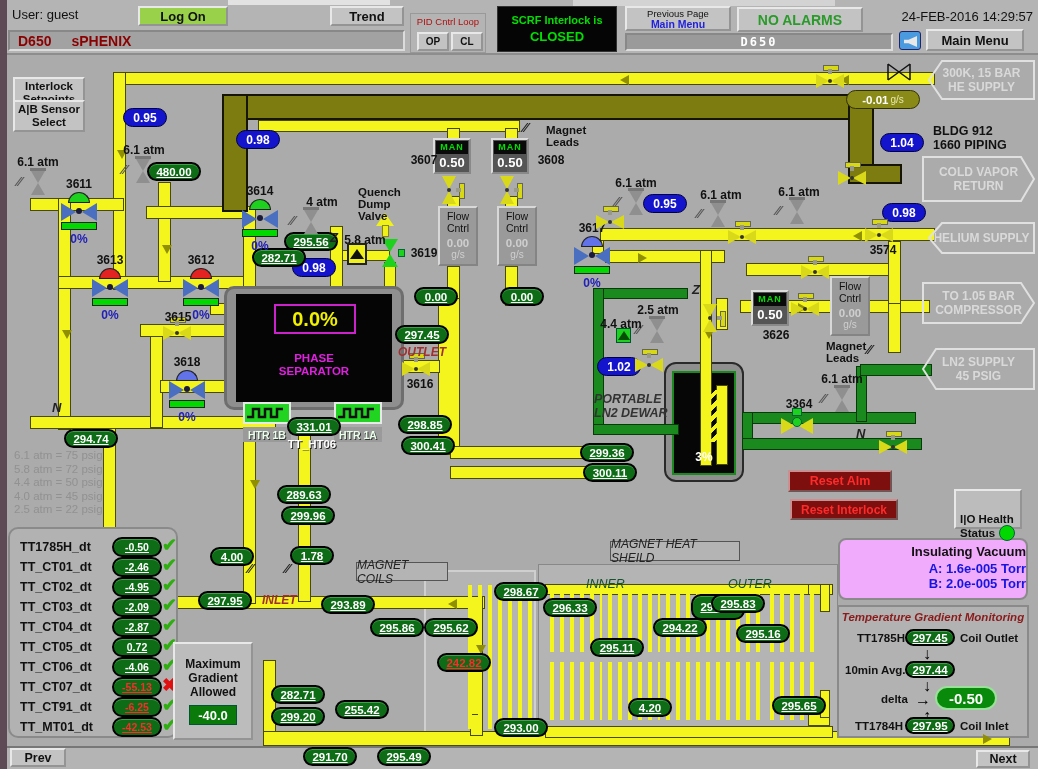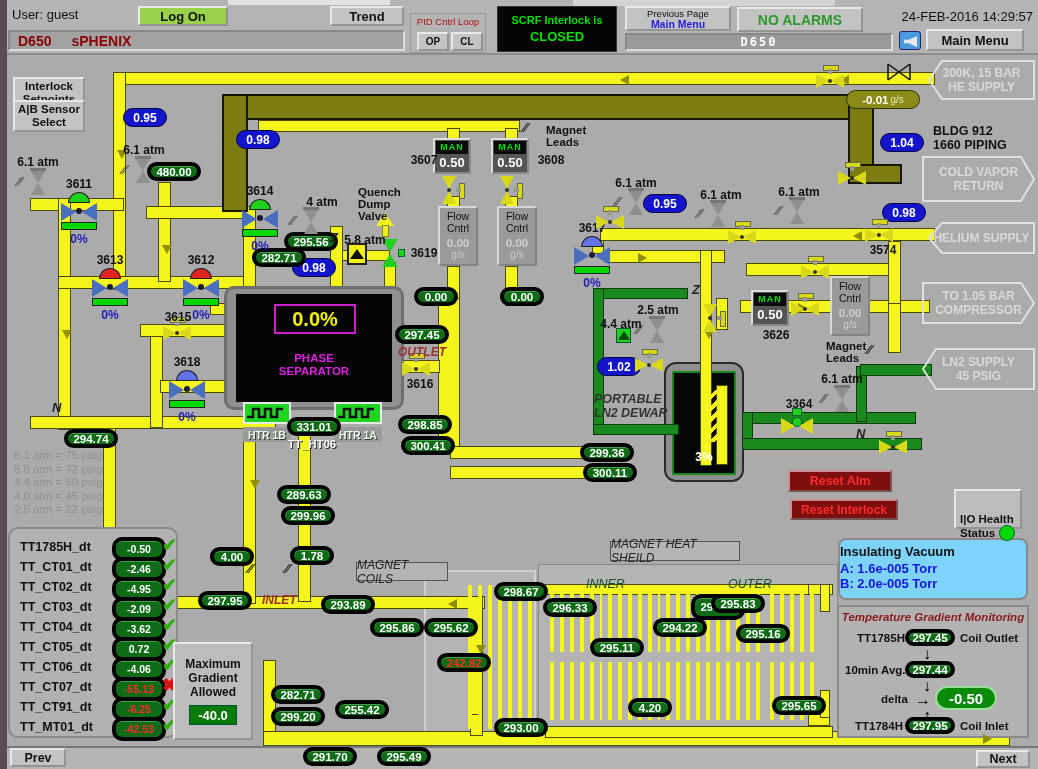--- a/index.html
+++ b/index.html
@@ -3,23 +3,23 @@
 <meta charset="utf-8">
 <style>
   html,body{margin:0;padding:0;background:#888;}
   #stage{position:relative;width:1038px;height:769px;background:#ababab;overflow:hidden;
          font-family:"Liberation Sans",sans-serif;}
   .abs{position:absolute;box-sizing:border-box;}
   .z0{z-index:0}.z1{z-index:1}.z2{z-index:2}.z3{z-index:3}.z4{z-index:4}.z5{z-index:5}.z6{z-index:6}
   .py{background:#f5f51e;border:1px solid #4a4a00;}
   .po{background:#7c7c10;border:2px solid #151500;}
   .pg{background:#1a8a1e;border:1px solid #0a3a0c;}
-  .toval{background:#0e6b16;border:4px solid #000000;border-radius:10px;color:#fff;
+  .toval{background:#0e6b16;border:2px solid #000000;border-radius:10px;color:#fff;
          font-weight:bold;font-size:11.5px;display:flex;align-items:center;justify-content:center;
-         box-shadow:inset 0 1px 0 #3fa04a;}
+         box-shadow:inset 0 1px 0 #3fa04a;text-decoration:underline;}
   .toval.alarm{color:#ff2a2a;}
   .poval{background:#1414cc;border:1px solid #000044;border-radius:10px;color:#fff;
          font-weight:bold;font-size:12px;display:flex;align-items:center;justify-content:center;}
   .foval{background:#8a8a18;border:1px solid #333300;border-radius:10px;color:#fff;
          font-weight:bold;font-size:11.5px;display:flex;align-items:center;justify-content:center;}
   .foval .unit{color:#e8e8b0;font-weight:normal;font-size:10px;margin-left:2px;}
   .btn{background:#c3c3c3;border:2px outset #e8e8e8;font-weight:bold;color:#111;
        display:flex;align-items:center;justify-content:center;cursor:default;}
   .inset{background:#a2a2a2;border:2px inset #dcdcdc;}
   .lbl{font-size:11.5px;font-weight:bold;color:#111;line-height:12px;white-space:pre-line;}
@@ -123,37 +123,37 @@
       <div>4.4 atm = 50 psig</div>
       <div>4.0 atm = 45 psig</div>
       <div>2.5 atm = 22 psig</div>
     </div>
 
   <div class="abs z2 panel" id="ttpanel" style="left:8px;top:527px;width:170px;height:211px;border-radius:10px;background:#b2b2b2;">
       <div class="abs" style="left: 10px; top: 8px; width: 152px; height: 19px;"><span class="ttname">TT1785H_dt</span><span class="toval" style="position:absolute;left:92px;top:0;width:46px;height:16px;font-size:10.5px;">-0.50</span><span class="check" style="position:absolute;left:142px;top:-3px;">✔</span></div>
       <div class="abs" style="left: 10px; top: 28px; width: 152px; height: 19px;"><span class="ttname">TT_CT01_dt</span><span class="toval" style="position:absolute;left:92px;top:0;width:46px;height:16px;font-size:10.5px;">-2.46</span><span class="check" style="position:absolute;left:142px;top:-3px;">✔</span></div>
       <div class="abs" style="left: 10px; top: 48px; width: 152px; height: 19px;"><span class="ttname">TT_CT02_dt</span><span class="toval" style="position:absolute;left:92px;top:0;width:46px;height:16px;font-size:10.5px;">-4.95</span><span class="check" style="position:absolute;left:142px;top:-3px;">✔</span></div>
       <div class="abs" style="left: 10px; top: 68px; width: 152px; height: 19px;"><span class="ttname">TT_CT03_dt</span><span class="toval" style="position:absolute;left:92px;top:0;width:46px;height:16px;font-size:10.5px;">-2.09</span><span class="check" style="position:absolute;left:142px;top:-3px;">✔</span></div>
-      <div class="abs" style="left: 10px; top: 88px; width: 152px; height: 19px;"><span class="ttname">TT_CT04_dt</span><span class="toval" style="position:absolute;left:92px;top:0;width:46px;height:16px;font-size:10.5px;">-3.62</span><span class="check" style="position:absolute;left:142px;top:-3px;">✔</span></div>
+      <div class="abs" style="left: 10px; top: 88px; width: 152px; height: 19px;"><span class="ttname">TT_CT04_dt</span><span class="toval" style="position:absolute;left:92px;top:0;width:46px;height:16px;font-size:10.5px;">-2.87</span><span class="check" style="position:absolute;left:142px;top:-3px;">✔</span></div>
       <div class="abs" style="left: 10px; top: 108px; width: 152px; height: 19px;"><span class="ttname">TT_CT05_dt</span><span class="toval" style="position:absolute;left:92px;top:0;width:46px;height:16px;font-size:10.5px;">0.72</span><span class="check" style="position:absolute;left:142px;top:-3px;">✔</span></div>
       <div class="abs" style="left: 10px; top: 128px; width: 152px; height: 19px;"><span class="ttname">TT_CT06_dt</span><span class="toval" style="position:absolute;left:92px;top:0;width:46px;height:16px;font-size:10.5px;">-4.06</span><span class="check" style="position:absolute;left:142px;top:-3px;">✔</span></div>
       <div class="abs" style="left: 10px; top: 148px; width: 152px; height: 19px;"><span class="ttname">TT_CT07_dt</span><span class="toval alarm" style="position:absolute;left:92px;top:0;width:46px;height:16px;font-size:10.5px;">-55.13</span><span class="cross" style="position:absolute;left:142px;top:-3px;">✖</span></div>
       <div class="abs" style="left: 10px; top: 168px; width: 152px; height: 19px;"><span class="ttname">TT_CT91_dt</span><span class="toval alarm" style="position:absolute;left:92px;top:0;width:46px;height:16px;font-size:10.5px;">-6.25</span><span class="check" style="position:absolute;left:142px;top:-3px;">✔</span></div>
       <div class="abs" style="left: 10px; top: 188px; width: 152px; height: 19px;"><span class="ttname">TT_MT01_dt</span><span class="toval alarm" style="position:absolute;left:92px;top:0;width:46px;height:16px;font-size:10.5px;">-42.53</span><span class="check" style="position:absolute;left:142px;top:-3px;">✔</span></div>
     </div>
 
   <div class="abs z2 btn" style="left:173px;top:642px;width:80px;height:98px;flex-direction:column;background:#bcbcbc;">
     <div style="font-size:12px;line-height:14px;text-align:center;white-space:pre-line;">Maximum
 Gradient
 Allowed</div>
     <div style="margin-top:6px;width:46px;height:18px;background:#0a7a0a;color:#fff;font-size:13px;
                 display:flex;align-items:center;justify-content:center;border:1px solid #053;">-40.0</div>
   </div>
 
-  <div class="abs z2 panel" style="left:838px;top:538px;width:190px;height:62px;border-radius:8px;background:#7dd3fc;text-align:left;">
+  <div class="abs z2 panel" style="left:838px;top:538px;width:190px;height:62px;border-radius:8px;background:#f0abfc;text-align:right;">
     <div style="font-weight:bold;font-size:13px;color:#111;margin-top:4px;">Insulating Vacuum</div>
     <div style="font-weight:bold;font-size:13px;color:#1515e0;margin-top:2px;">A:  1.6e-005 Torr</div>
     <div style="font-weight:bold;font-size:13px;color:#1515e0;">B:  2.0e-005 Torr</div>
   </div>
 
   <div class="abs z2 panel" style="left:837px;top:605px;width:192px;height:133px;background:#b2b2b2;">
     <div style="color:#8b1a1a;font-style:italic;font-weight:bold;font-size:11.5px;text-align:center;margin-top:4px;">Temperature Gradient Monitoring</div>
     <div class="abs lbl" style="left:18px;top:25px;">TT1785H</div>
     <div class="abs toval" style="left:66px;top:22px;width:50px;height:17px;">297.45</div>
     <div class="abs lbl" style="left:121px;top:25px;">Coil Outlet</div>

